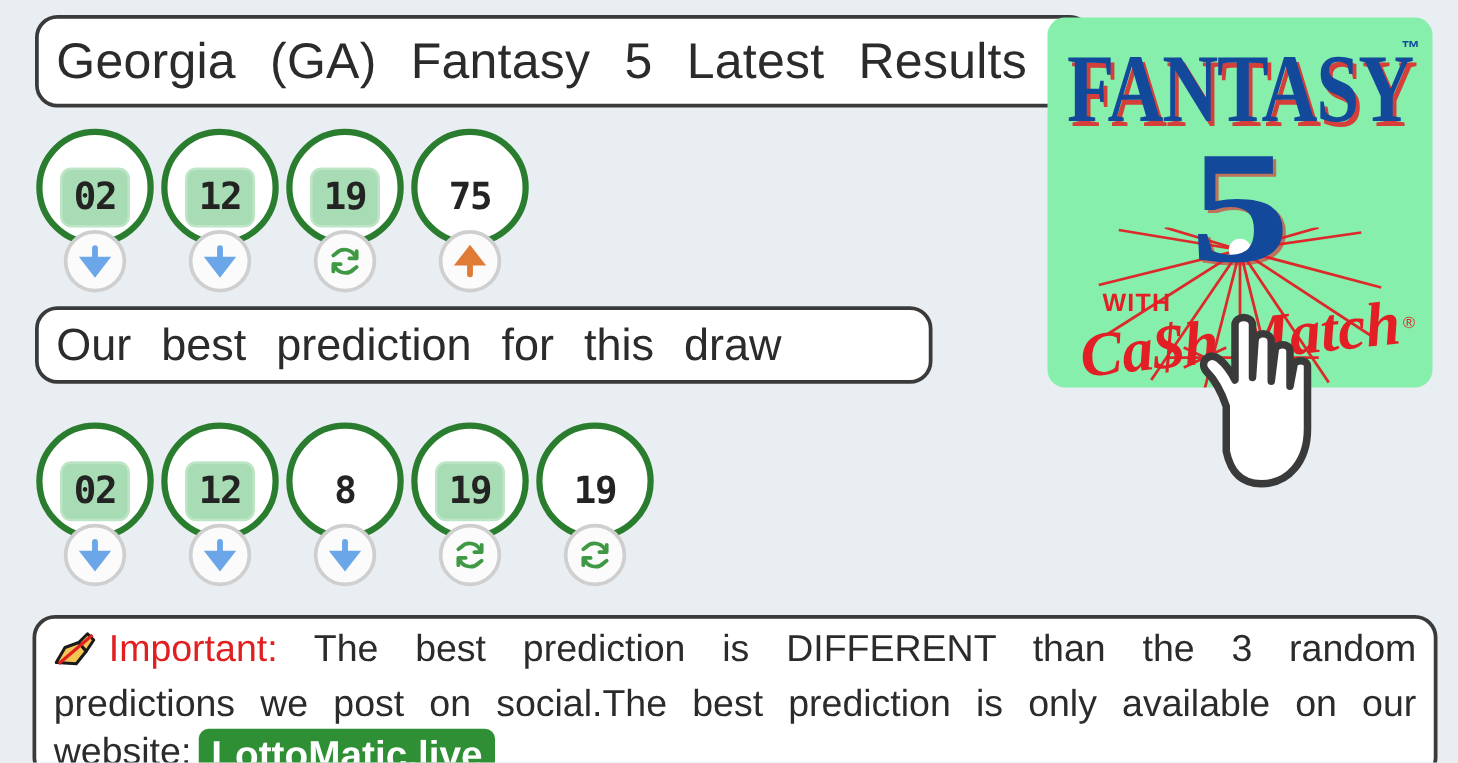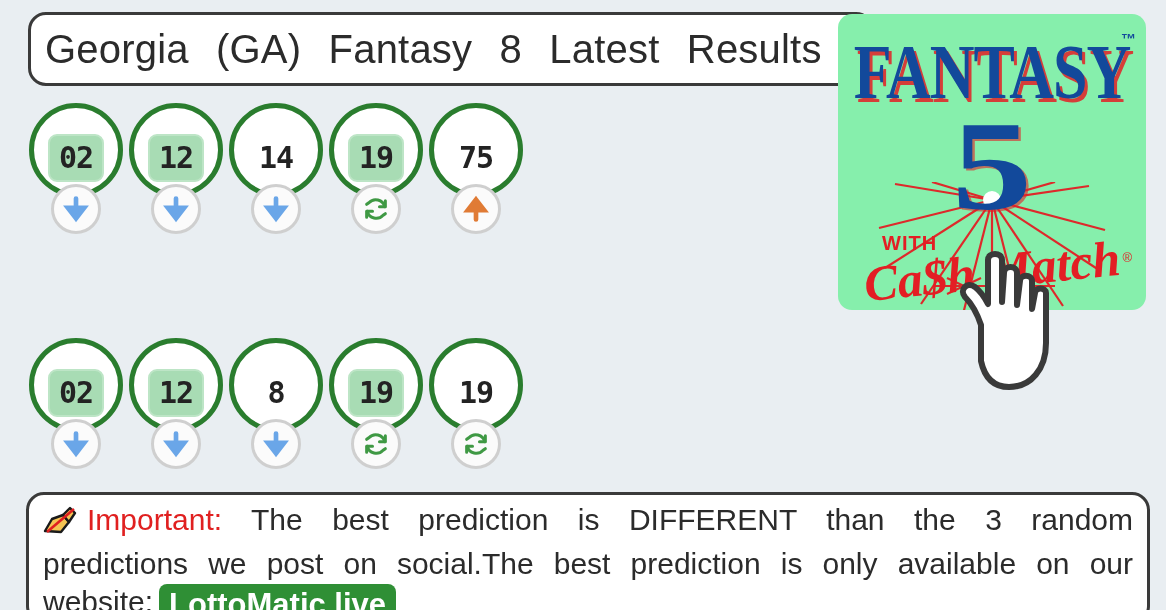--- a/index.html
+++ b/index.html
@@ -277,21 +277,21 @@
     margin-left: 6px;
     vertical-align: -3px;
   }
 </style>
 </head>
 <body>
 
 <div class="page">
 
   <div class="panel" id="title-bar">
-    <div class="title-text">Georgia   (GA)   Fantasy   8 Latest   Results</div>
+    <div class="title-text">Georgia   (GA)   Fantasy   5 Latest   Results</div>
   </div>
 
   <div class="ball-row" id="results-row">
 
     <div class="ball-wrap">
       <div class="ball hot">
         <span class="num">02</span>
       </div>
       <div class="trend">
         <svg width="28" height="28" viewBox="0 0 24 24">
@@ -304,30 +304,20 @@
       <div class="ball hot">
         <span class="num">12</span>
       </div>
       <div class="trend">
         <svg width="28" height="28" viewBox="0 0 24 24">
             <path d="M12 3 L12 14 M12 20 L5 11 L19 11 Z" stroke="#6aa6e8" stroke-width="4" stroke-linecap="round" fill="#6aa6e8"></path>
           </svg>
       </div>
     </div>
 
-    <div class="ball-wrap">
-      <div class="ball">
-        <span class="num">14</span>
-      </div>
-      <div class="trend">
-        <svg width="28" height="28" viewBox="0 0 24 24">
-            <path d="M12 3 L12 14 M12 20 L5 11 L19 11 Z" stroke="#6aa6e8" stroke-width="4" stroke-linecap="round" fill="#6aa6e8"></path>
-          </svg>
-      </div>
-    </div>
 
     <div class="ball-wrap">
       <div class="ball hot">
         <span class="num">19</span>
       </div>
       <div class="trend">
         <svg width="28" height="28" viewBox="0 0 24 24" fill="none" stroke="#3f9944" stroke-width="2.6" stroke-linecap="round" stroke-linejoin="round">
           <polyline points="20 5 20 10 15 10"></polyline>
           <polyline points="4 19 4 14 9 14"></polyline>
           <path d="M19.5 10a8 8 0 0 0-13.6-3.4L4 8"></path>
@@ -342,20 +332,23 @@
       </div>
       <div class="trend">
         <svg width="28" height="28" viewBox="0 0 24 24">
             <path d="M12 21 L12 10 M12 4 L19 13 L5 13 Z" stroke="#e07b35" stroke-width="4" stroke-linecap="round" fill="#e07b35"></path>
           </svg>
       </div>
     </div>
 
   </div>
 
+  <div class="panel" id="prediction-bar">
+    <div class="title-text">Our   best   prediction    for  this   draw</div>
+  </div>
 
   <div class="ball-row" id="prediction-row">
 
     <div class="ball-wrap">
       <div class="ball hot">
         <span class="num">02</span>
       </div>
       <div class="trend">
         <svg width="28" height="28" viewBox="0 0 24 24">
             <path d="M12 3 L12 14 M12 20 L5 11 L19 11 Z" stroke="#6aa6e8" stroke-width="4" stroke-linecap="round" fill="#6aa6e8"></path>

